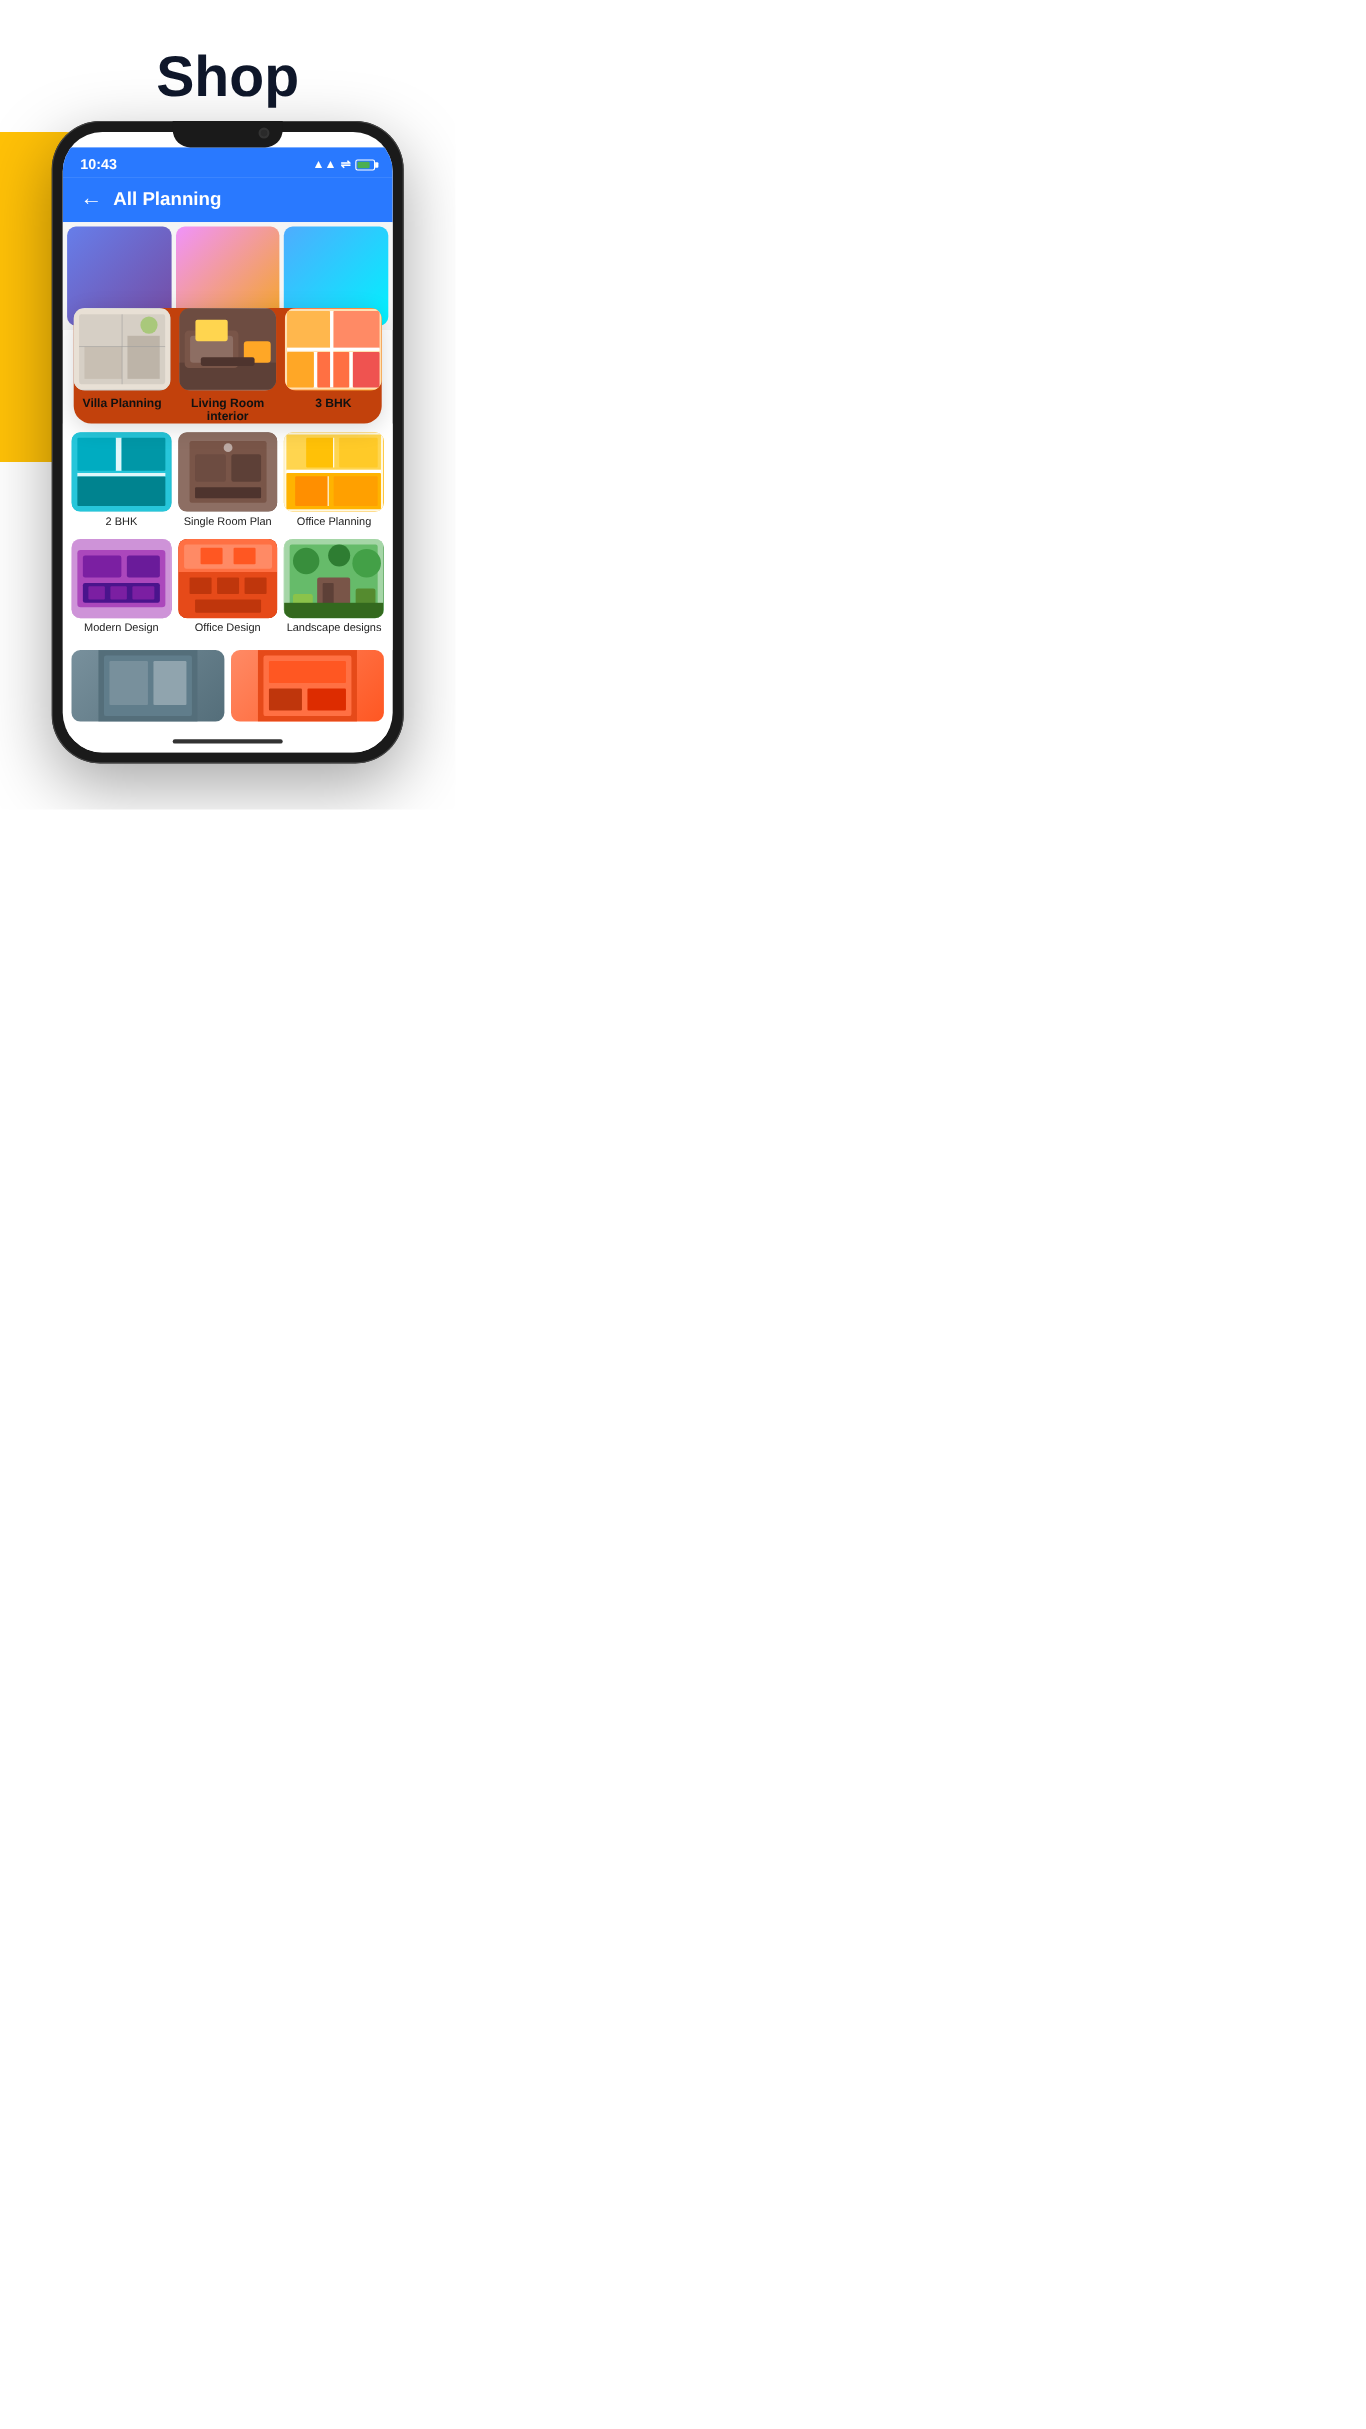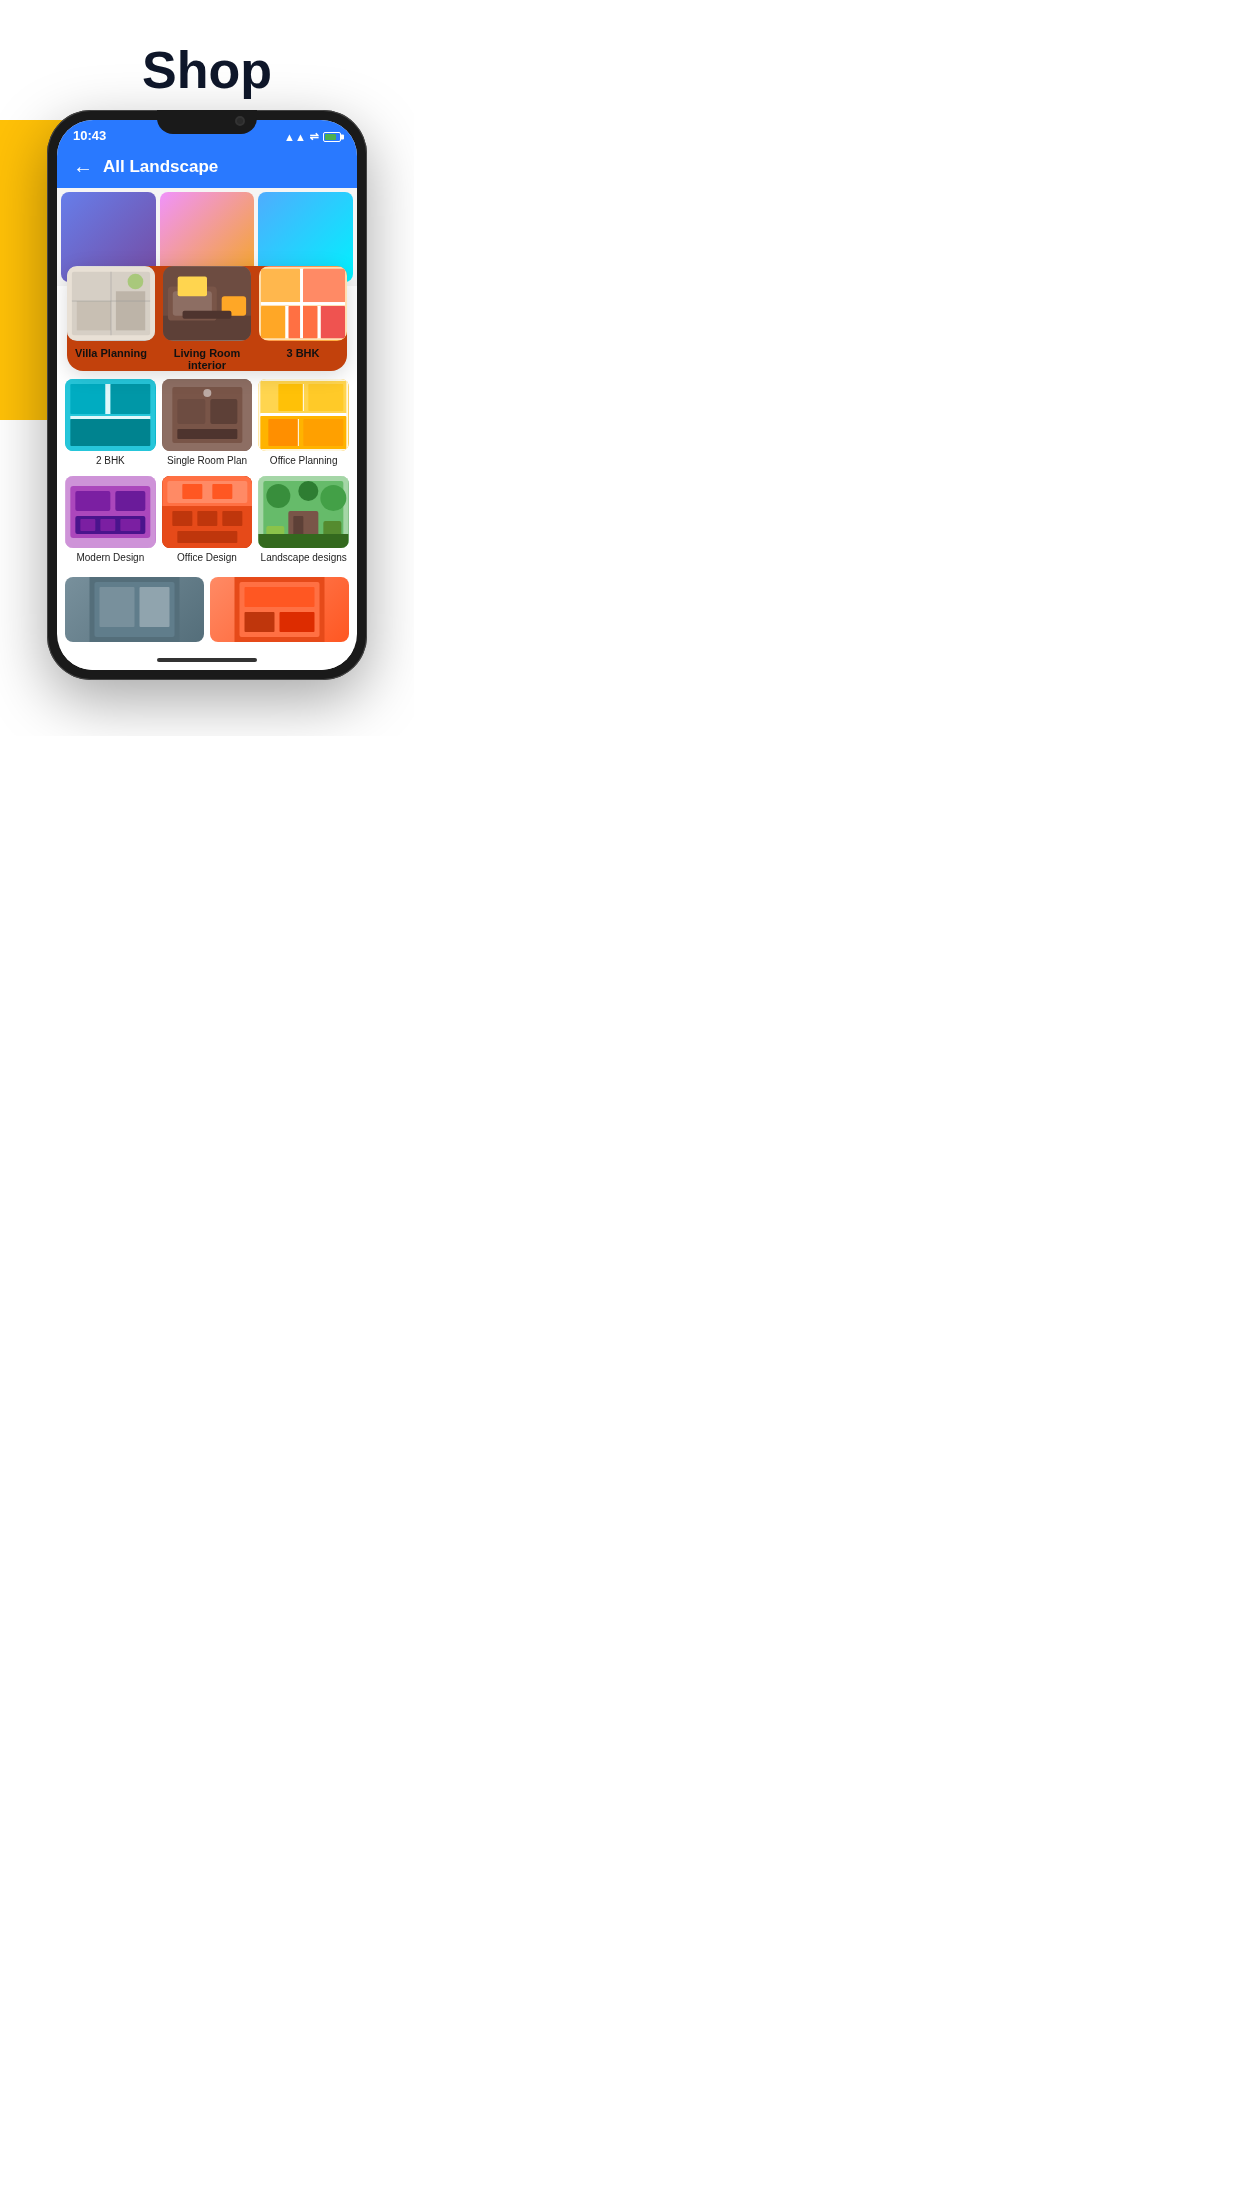--- a/index.html
+++ b/index.html
@@ -72,25 +72,26 @@
       border-radius: 36px;
       overflow: hidden;
       position: relative;
     }
 
     
     .status-bar {
       background: #2979ff;
       display: flex;
       justify-content: space-between;
-      align-items: flex-end;
+      align-items: center;
       padding: 8px 16px 4px;
       color: white;
       font-size: 13px;
       font-weight: 600;
+      margin-top: 14px;
     }
 
     .status-right {
       display: flex;
       align-items: center;
       gap: 4px;
       font-size: 11px;
     }
 
     
@@ -305,21 +306,21 @@
             <span>▲▲</span>
             <span>⇌</span>
             <span class="battery-icon">
               <span class="battery-fill"></span>
             </span>
           </div>
         </div>
 
         <div class="nav-bar">
           <span class="nav-back">←</span>
-          <span class="nav-title">All Landscape</span>
+          <span class="nav-title">All Planning</span>
         </div>
 
         <div class="top-images-row">
           <div class="top-img img-house1"></div>
           <div class="top-img img-house2"></div>
           <div class="top-img img-house3"></div>
         </div>
 
         <div class="popup-card">
           <div class="popup-grid">

